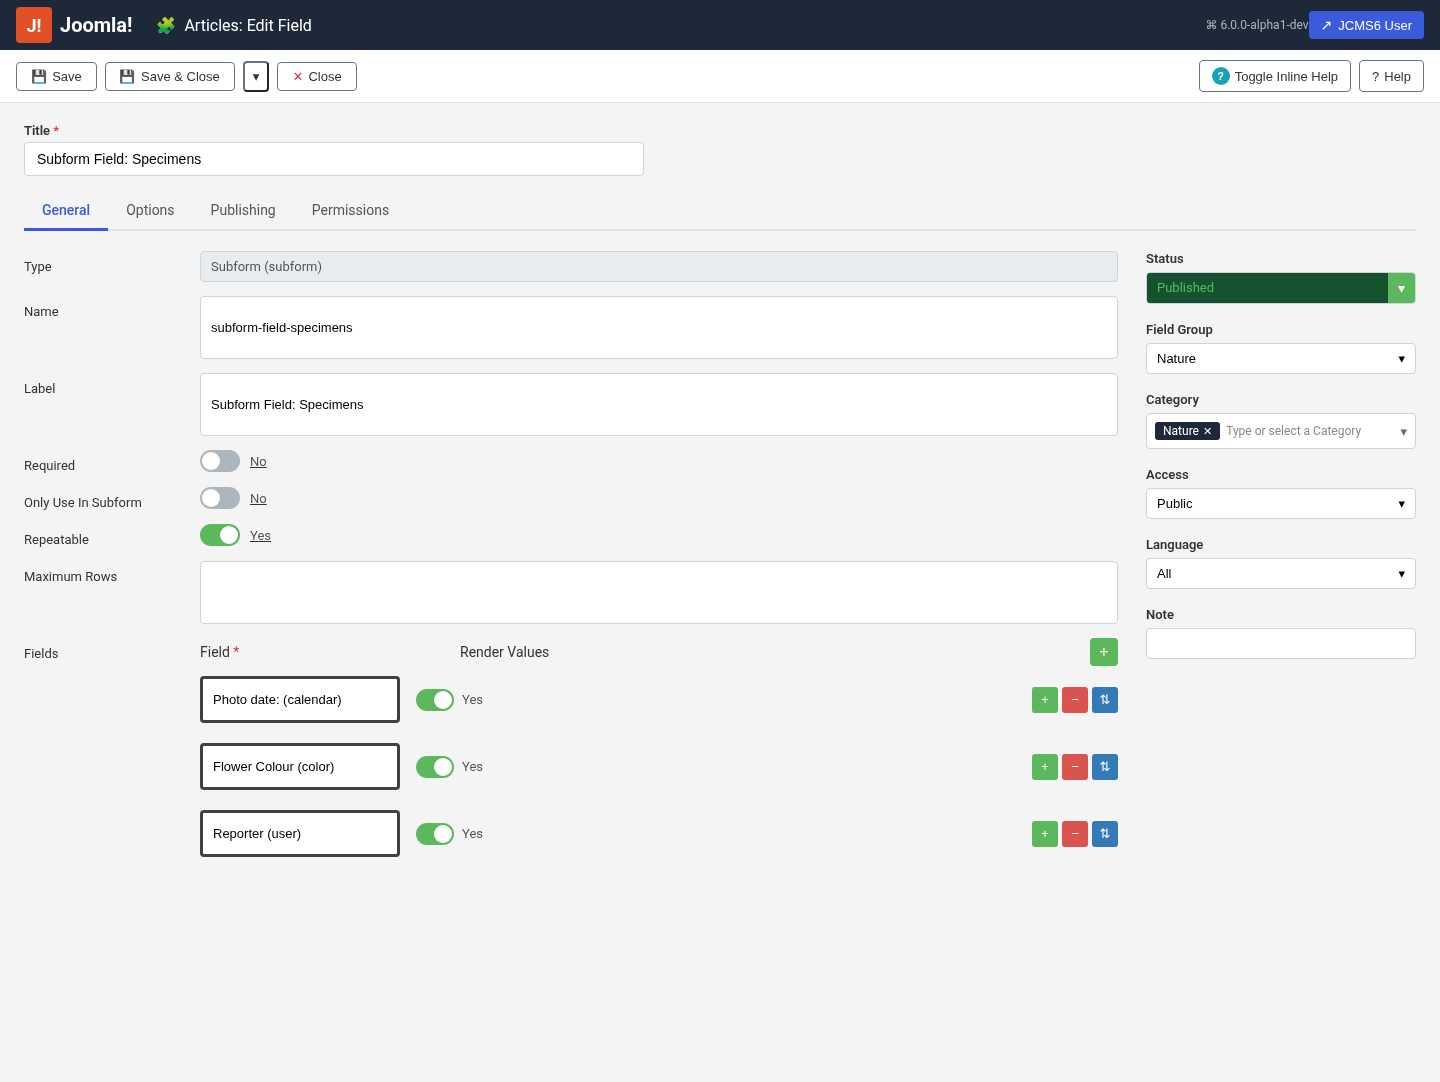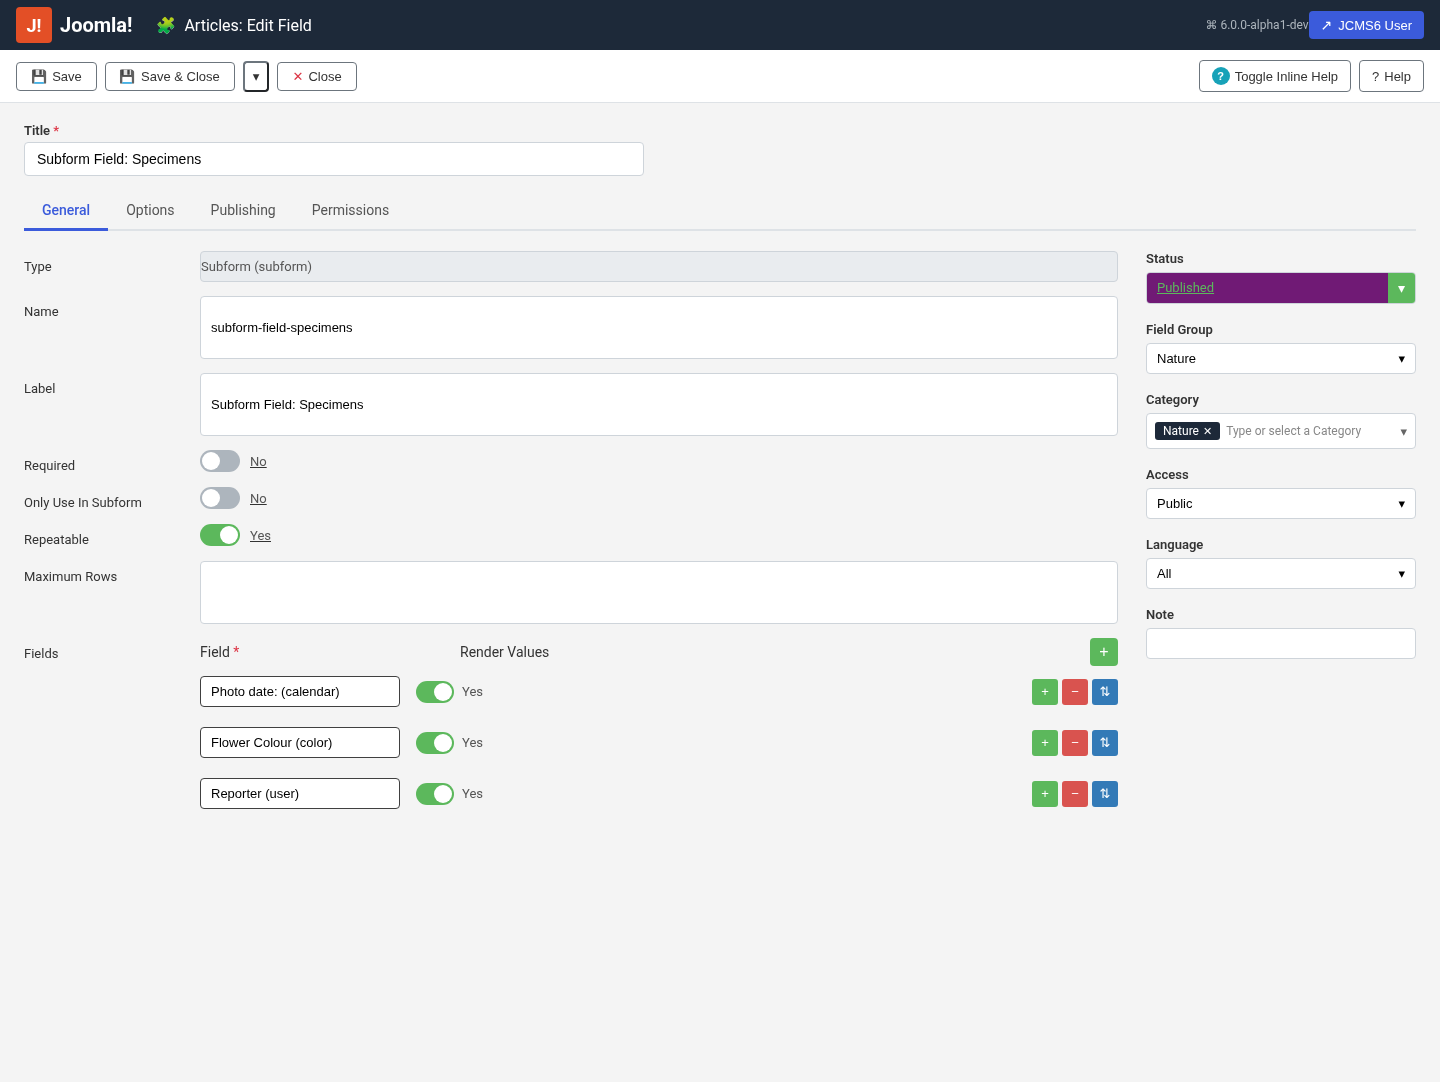--- a/index.html
+++ b/index.html
@@ -109,21 +109,21 @@
       width: 160px; flex-shrink: 0;
       font-size: 13px; padding-top: 8px; color: #333;
     }
     .form-row-field { flex: 1; }
     .form-control {
       width: 100%; padding: 23px 10px;
       border: 1px solid #ced4da; border-radius: 4px;
       font-size: 13px; background: #fff;
     }
     .form-control-readonly {
-      width: 100%; padding: 7px 0;
+      width: 100%; padding: 7px 10px;
       border: 1px solid #ced4da; border-radius: 4px;
       font-size: 13px; background: #e9ecef; color: #555;
     }
     textarea.form-control { height: 70px; resize: vertical; }
 
     
     .toggle-row { display: flex; align-items: center; gap: 10px; text-decoration: underline; }
     .toggle {
       width: 40px; height: 22px;
       border-radius: 11px; background: #adb5bd;
@@ -148,21 +148,21 @@
       width: 100%; padding: 7px 10px;
       border: 1px solid #ced4da; border-radius: 4px;
       font-size: 13px; background: #fff; cursor: pointer;
     }
     .status-select {
       display: flex; border-radius: 4px; overflow: hidden;
       border: 1px solid #ced4da;
     }
     .status-select-value {
       flex: 1; padding: 7px 10px; font-size: 13px;
-      background: #701a75; border: none; color: #5cb85c; text-decoration: underline;
+      background: #14532d; border: none; color: #5cb85c;
     }
     .status-select-btn {
       background: #5cb85c; color: #fff;
       border: none; padding: 7px 10px; cursor: pointer;
       font-size: 14px;
     }
 
     
     .category-box {
       border: 1px solid #ced4da; border-radius: 4px;
@@ -185,22 +185,22 @@
       width: 28px; height: 28px; background: #5cb85c;
       border: none; border-radius: 4px; color: #fff;
       font-size: 16px; cursor: pointer; display: flex; align-items: center; justify-content: center;
     }
     .field-row {
       display: flex; align-items: center; gap: 16px;
       margin-bottom: 12px;
     }
     .field-select-wrap { width: 200px; position: relative; }
     .field-select {
-      width: 100%; padding: 7px 10px;
-      border: 1px solid #404040; border-radius: 4px;
+      width: 100%; padding: 13px 10px;
+      border: 3px solid #404040; border-radius: 4px;
       font-size: 13px; background: #fff; appearance: none; cursor: pointer;
     }
     .render-toggle { display: flex; align-items: center; gap: 8px; }
     .render-toggle-box {
       width: 38px; height: 22px; background: #5cb85c;
       border-radius: 11px; position: relative; cursor: pointer;
     }
     .render-toggle-box .toggle-knob { left: 18px; }
     .yes-label { font-size: 13px; color: #555; }
     .action-btns { display: flex; gap: 4px; margin-left: auto; }

